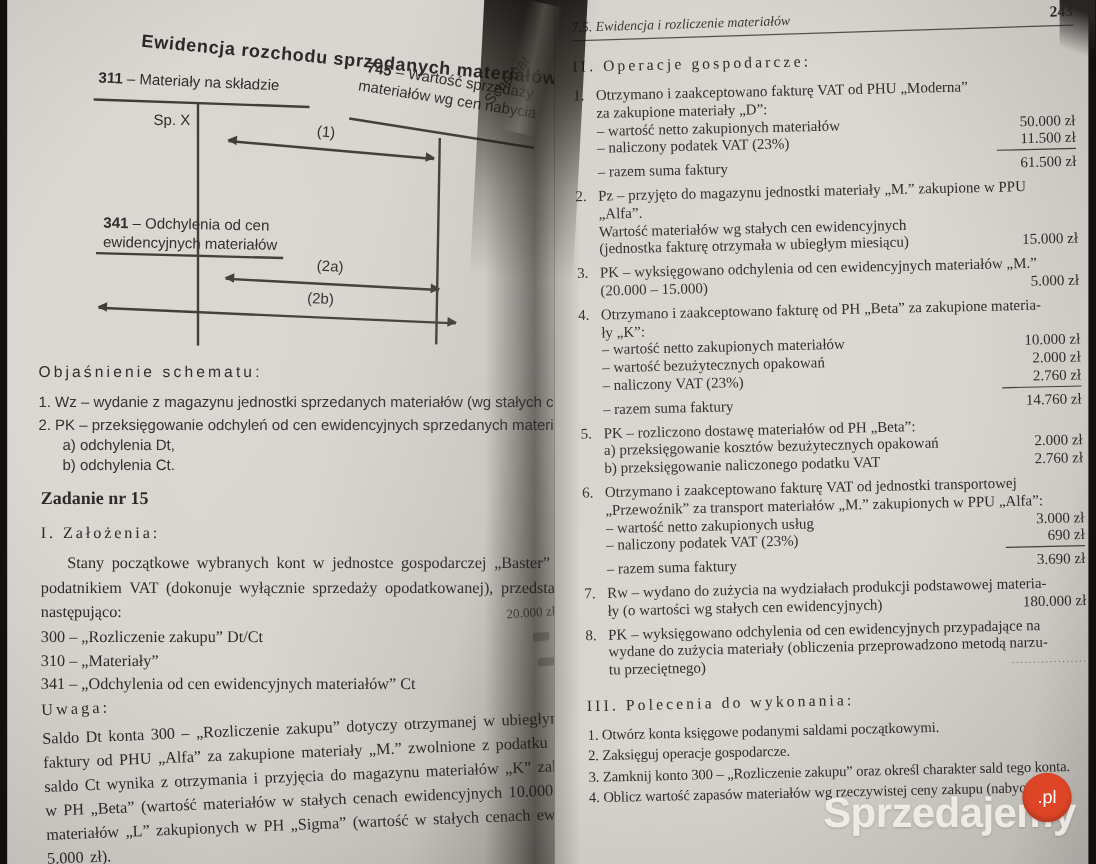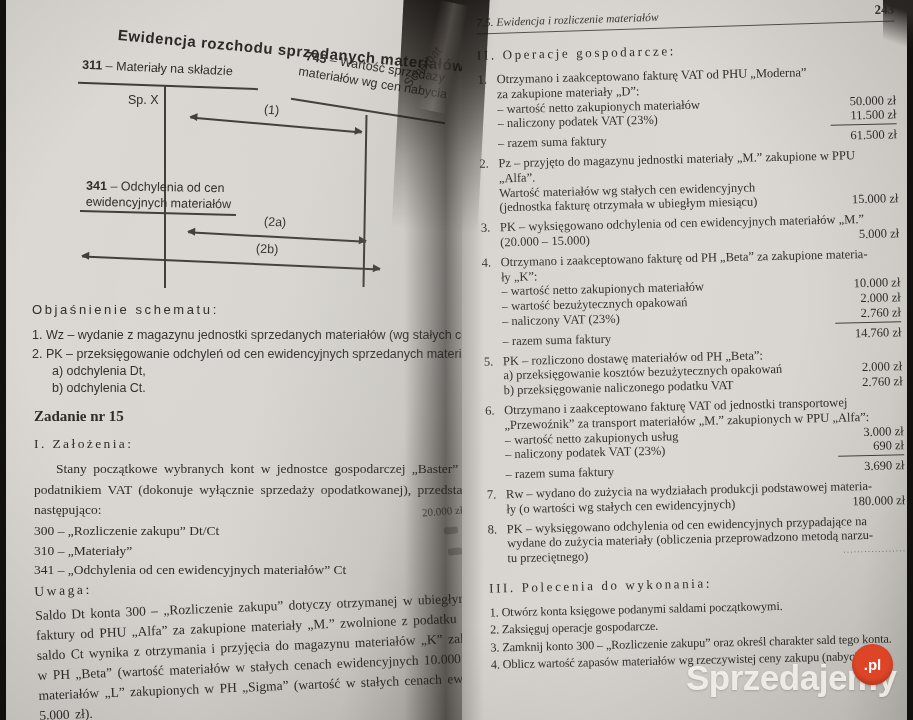--- a/index.html
+++ b/index.html
@@ -88,21 +88,21 @@
   .rp-h3{margin-top:14px;font-size:13px;letter-spacing:2.6px;}
   .tasks{margin-top:8px;}
   .task-line{white-space:nowrap;overflow:hidden;line-height:17.5px;font-size:12.2px;letter-spacing:-.1px;}
 
   
   .watermark{position:absolute;left:686px;top:658px;z-index:10;}
   .wm-text{font-family:"Liberation Sans",sans-serif;font-weight:bold;font-size:35px;
     color:rgba(252,250,246,.82);letter-spacing:-.5px;text-shadow:0 1px 2px rgba(90,80,70,.3);}
   .wm-badge{position:absolute;left:166px;top:-14px;width:41px;height:41px;border-radius:50%;
     display:flex;align-items:center;justify-content:center;color:#fff;
-    font-family:"Liberation Sans",sans-serif;font-weight:bold;font-size:15px;
+    font-family:"Liberation Sans",sans-serif;font-weight:normal;font-size:15px;
     box-shadow:inset 0 -3px 4px rgba(0,0,0,.18),0 1px 2px rgba(60,40,30,.25);}
 </style>
 </head>
 <body>
 
 <div class="stage">
 
   <div class="page-left">
 
     <div class="lp-title">Ewidencja rozchodu sprzedanych materiałów</div>

